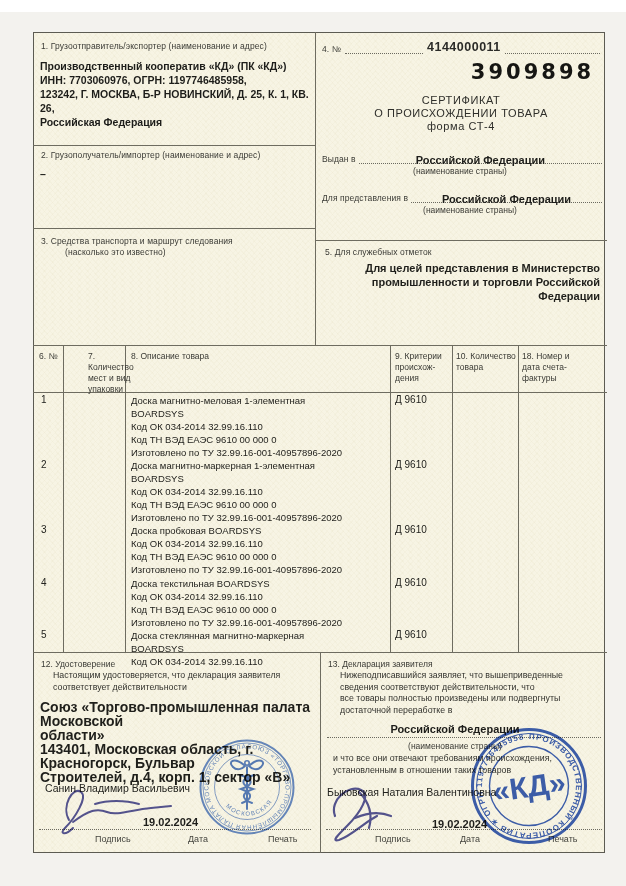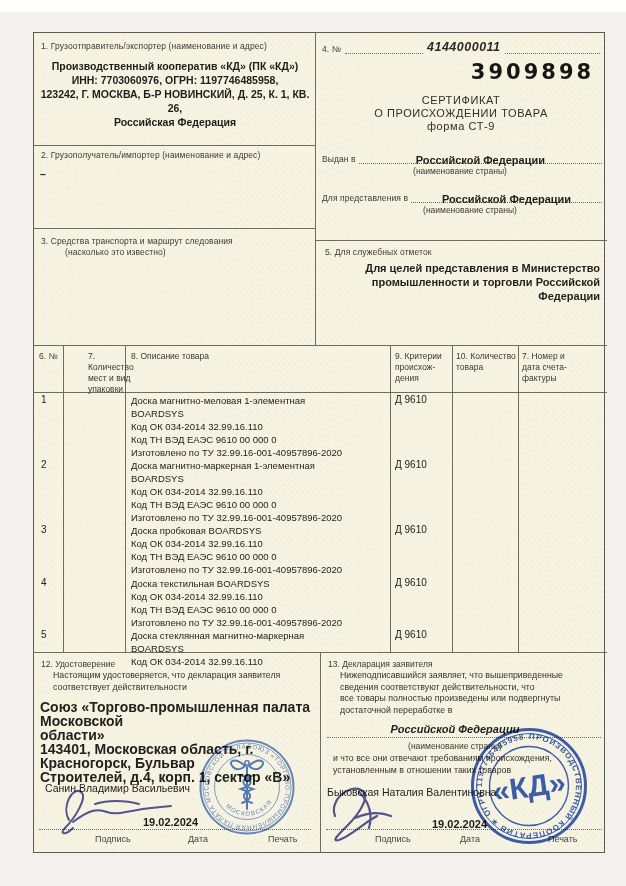--- a/index.html
+++ b/index.html
@@ -25,21 +25,21 @@
   .vline{width:1px;}
   .hline{height:1px;}
   .lbl{font-size:8.5px;color:#3a3a35;letter-spacing:.1px;}
   .ml{white-space:pre-line;}
   .content{font-size:10.5px;font-weight:bold;line-height:14px;color:#1d1d1a;}
   .small{font-size:8.5px;color:#3a3a35;}
   .dotrow{display:flex;align-items:flex-end;}
   .dots{flex:1;border-bottom:1.5px dotted #6b6a60;height:11px;}
   .dotline{border-bottom:1.5px dotted #6b6a60;}
   .center{text-align:center;}
-  .bold{font-weight:bold;font-style:italic;}
+  .bold{font-weight:bold;}
   .serial{font-size:21px;font-weight:600;letter-spacing:3px;color:#161613;font-family:"DejaVu Sans",sans-serif;}
   .titleline{font-size:11px;color:#2e2e2a;letter-spacing:.6px;}
   .cellhead{font-size:8.5px;line-height:11px;color:#3a3a35;}
   .desc{font-size:9.5px;line-height:13px;color:#23231f;}
   .crit{font-size:10px;color:#23231f;}
   .num{font-size:10px;color:#23231f;}
   .sec-label{font-size:8.5px;color:#3a3a35;}
   .sec-text{font-size:8.8px;line-height:11.5px;color:#33332e;}
   .org{font-size:14px;font-weight:600;line-height:14px;color:#1f1f1b;}
   .signer{font-size:10.5px;color:#23231f;}
@@ -63,41 +63,41 @@
   <div class="abs hline" style="left:33px;top:392px;width:574px;"></div>
   <div class="abs hline" style="left:33px;top:652px;width:574px;"></div>
   <div class="abs vline" style="left:63px;top:345px;height:307px;"></div>
   <div class="abs vline" style="left:125px;top:345px;height:307px;"></div>
   <div class="abs vline" style="left:390px;top:345px;height:307px;"></div>
   <div class="abs vline" style="left:452px;top:345px;height:307px;"></div>
   <div class="abs vline" style="left:518px;top:345px;height:307px;"></div>
   <div class="abs vline" style="left:320px;top:652px;height:201px;"></div>
 
   <div class="abs lbl" style="left:41px;top:41px;width:265px;">1. Грузоотправитель/экспортер  (наименование и адрес)</div>
-  <div class="abs content ml" style="left:40px;top:59px;width:270px;text-align:center;">Производственный кооператив «КД»  (ПК «КД»)
+  <div class="abs content ml" style="left:40px;top:59px;width:270px;">Производственный кооператив «КД»  (ПК «КД»)
 ИНН: 7703060976, ОГРН: 1197746485958,
 123242, Г. МОСКВА, Б-Р НОВИНСКИЙ, Д. 25, К. 1, КВ. 26,
 Российская Федерация</div>
 
   <div class="abs lbl" style="left:41px;top:150px;width:265px;">2. Грузополучатель/импортер (наименование и адрес)</div>
   <div class="abs content" style="left:40px;top:167px;">–</div>
 
   <div class="abs lbl" style="left:41px;top:236px;width:265px;">3. Средства транспорта и маршрут следования</div>
   <div class="abs lbl" style="left:53px;top:247px;margin-left:12px;">(насколько это известно)</div>
 
   <div class="abs dotrow" style="left:322px;top:40px;width:278px;">
     <span class="lbl" style="padding-right:4px;">4. №</span>
     <span class="dots" style="max-width:78px;"></span>
     <span class="bold" style="font-size:12.5px;padding:0 4px;letter-spacing:.5px;">4144000011</span>
     <span class="dots"></span>
   </div>
   <div class="abs serial" style="left:460px;top:60px;width:145px;text-align:center;">3909898</div>
   <div class="abs titleline center" style="left:315px;top:94px;width:292px;">СЕРТИФИКАТ</div>
   <div class="abs titleline center" style="left:315px;top:107px;width:292px;">О ПРОИСХОЖДЕНИИ ТОВАРА</div>
-  <div class="abs titleline center" style="left:315px;top:120px;width:292px;">форма СТ-9</div>
+  <div class="abs titleline center" style="left:315px;top:120px;width:292px;">форма СТ-4</div>
 
   <div class="abs dotrow" style="left:322px;top:150px;width:280px;">
     <span class="lbl" style="padding-right:3px;">Выдан в</span>
     <span class="dots center" style="height:13px;"><b style="font-size:11px;color:#1d1d1a;">Российской Федерации</b></span>
   </div>
   <div class="abs small center" style="left:340px;top:166px;width:240px;">(наименование страны)</div>
 
   <div class="abs dotrow" style="left:322px;top:189px;width:280px;">
     <span class="lbl" style="padding-right:3px;">Для представления в</span>
     <span class="dots center" style="height:13px;"><b style="font-size:11px;color:#1d1d1a;">Российской Федерации</b></span>
@@ -112,21 +112,21 @@
   <div class="abs cellhead" style="left:39px;top:351px;">6. №</div>
   <div class="abs cellhead ml" style="left:68px;top:351px;width:55px;margin-left:20px;">7. Количество
 мест и вид
 упаковки</div>
   <div class="abs cellhead" style="left:131px;top:351px;">8. Описание товара</div>
   <div class="abs cellhead ml" style="left:395px;top:351px;width:55px;">9. Критерии
 происхож-
 дения</div>
   <div class="abs cellhead ml" style="left:456px;top:351px;width:60px;">10. Количество
 товара</div>
-  <div class="abs cellhead ml" style="left:522px;top:351px;width:80px;">7. Номер и
+  <div class="abs cellhead ml" style="left:522px;top:351px;width:80px;">18. Номер и
 дата счета-
 фактуры</div>
 
   <div class="abs num" style="left:41px;top:394px;">1</div>
   <div class="abs desc ml" style="left:131px;top:394px;width:256px;">Доска магнитно-меловая 1-элементная
 BOARDSYS
 Код ОК 034-2014 32.99.16.110
 Код ТН ВЭД ЕАЭС 9610 00 000 0
 Изготовлено по ТУ 32.99.16-001-40957896-2020</div>
   <div class="abs crit" style="left:395px;top:394px;">Д 9610</div>

